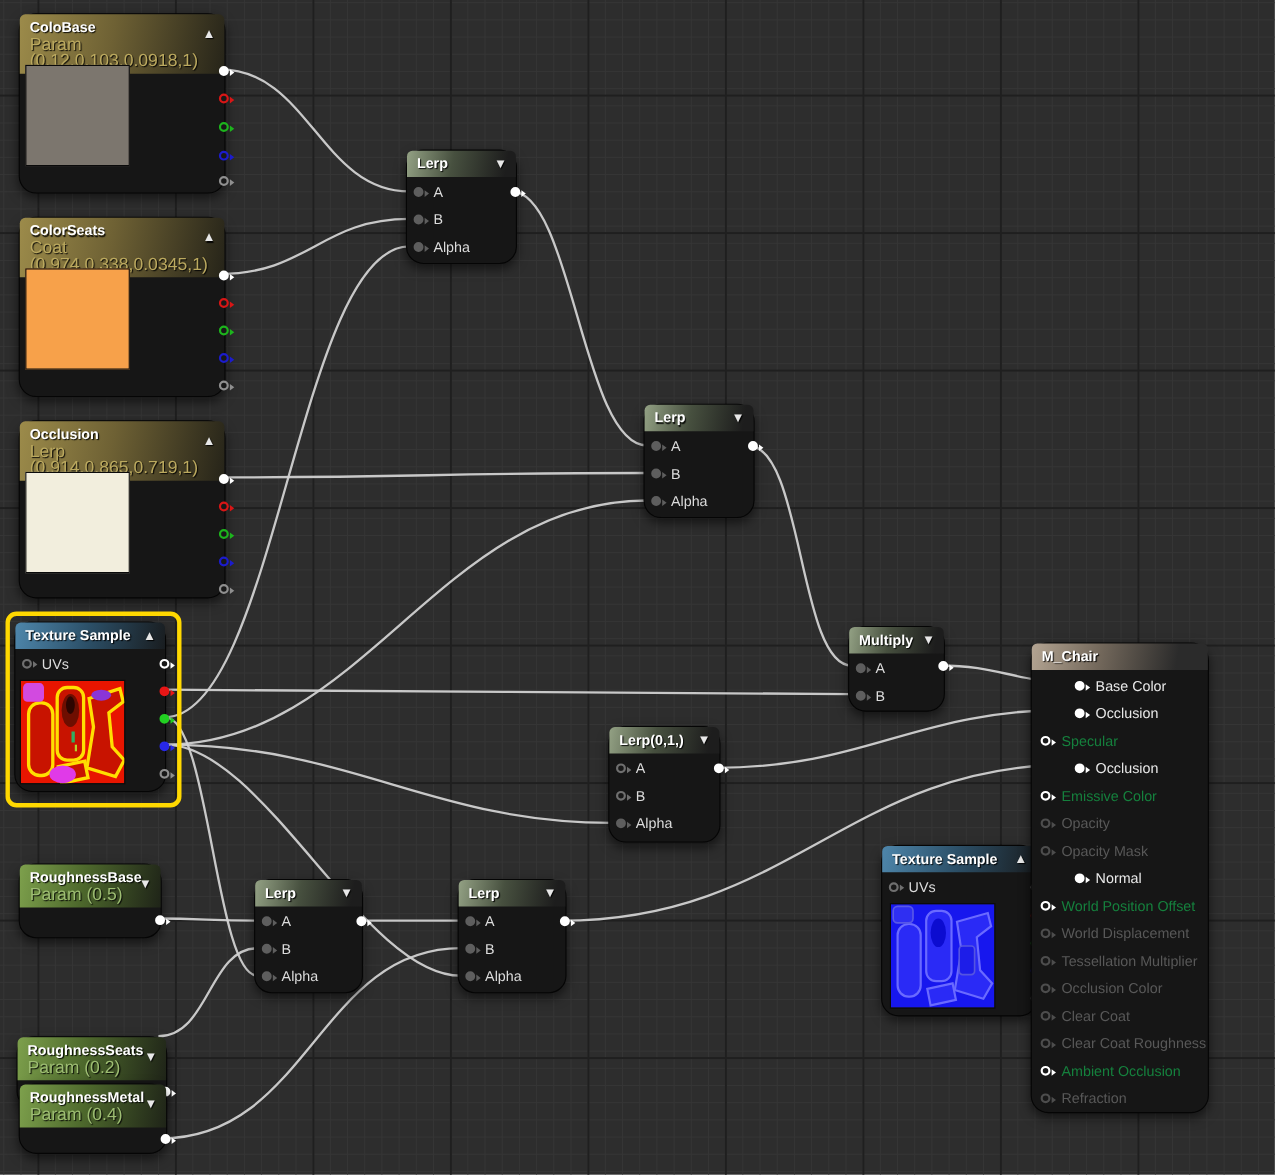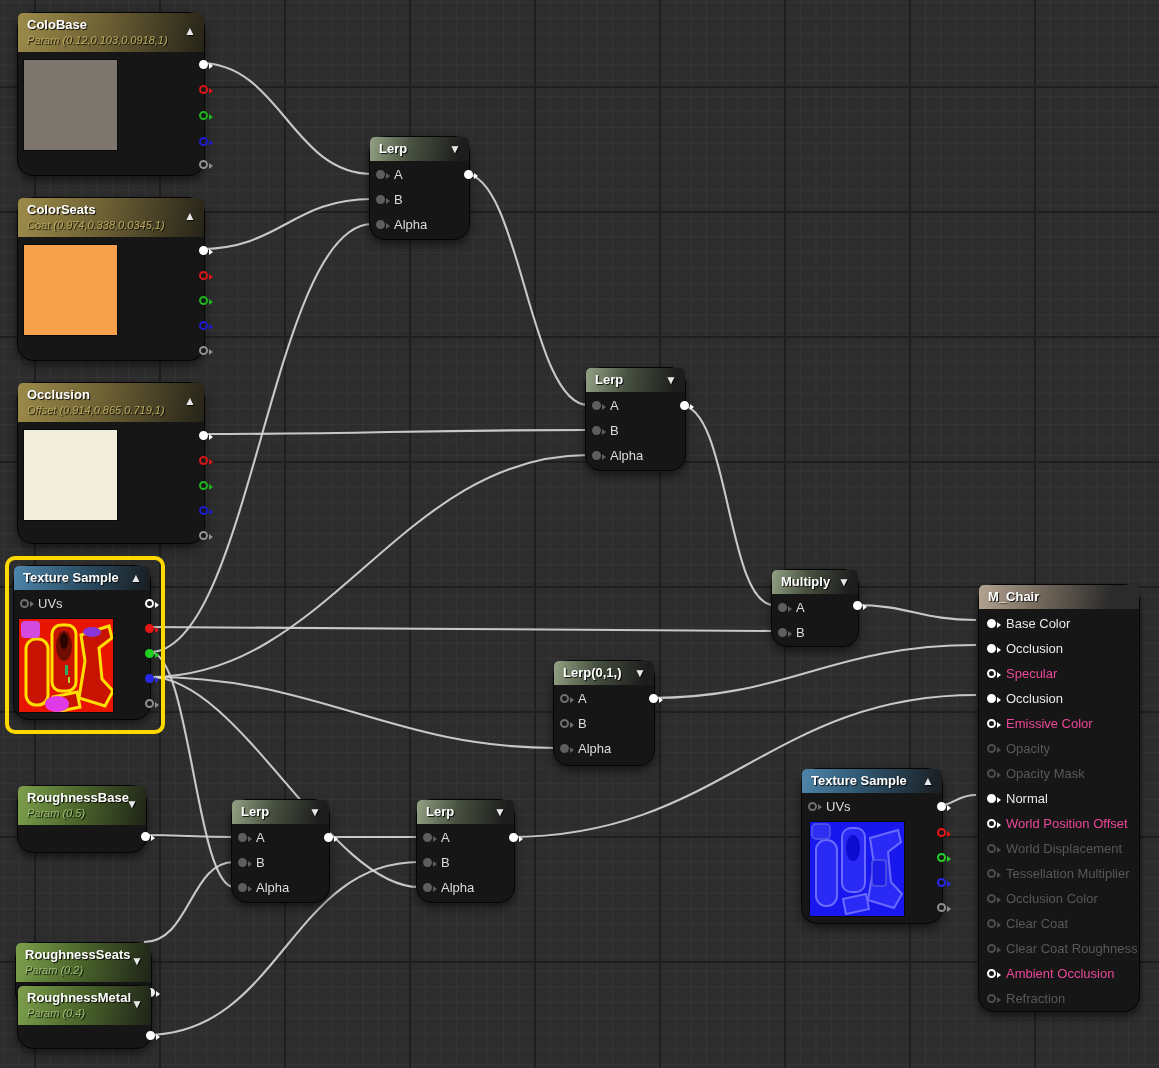--- a/index.html
+++ b/index.html
@@ -15,21 +15,21 @@
     background-size:125px 125px,125px 125px,15.625px 15.625px,15.625px 15.625px;
     background-position:0 86px,34px 0,0 2px,3px 0;
   }
   .wires{position:absolute;left:0;top:0;z-index:1;}
   .wires path{stroke:#d4d4d4;stroke-width:2.1;fill:none;opacity:.93;}
 
   .node{position:absolute;background:#161616;border:1px solid #050505;border-radius:16px;
         box-shadow:0 4px 10px rgba(0,0,0,.55);z-index:2;}
   .hdr{position:relative;border-radius:5px 5px 0 0;padding:3px 9px 4px 9px;color:#fff;
        font-weight:bold;font-size:13px;text-shadow:1px 1px 1px rgba(0,0,0,.9);line-height:17px;}
-  .hdr .sub{display:block;font-weight:normal;font-style:italic;font-size:11px;line-height:15px;}
+  .hdr .sub{display:block;font-weight:normal;font-size:16px;line-height:15px;}
   .hdr.gold{background:linear-gradient(100deg,#9c8b4a 0%,#6e6134 45%,#262419 100%);}
   .hdr.gold .sub{color:#bba95f;}
   .hdr.green{background:linear-gradient(100deg,#7da04c 0%,#4d682c 45%,#1f2418 100%);}
   .hdr.green .sub{color:#9dbd72;}
   .hdr.func{background:linear-gradient(100deg,#93a184 0%,#47503f 42%,#1d1d1d 90%);}
   .hdr.tex{background:linear-gradient(100deg,#4e86ab 0%,#2c5068 48%,#191d20 100%);}
   .hdr.out{background:linear-gradient(100deg,#b3a492 0%,#74695c 38%,#2b2b2b 82%);}
   .harrow{position:absolute;right:8px;top:50%;transform:translateY(-50%);color:#e8e8e8;font-size:12px;}
   .hdr.two .harrow{top:18px;}
 
@@ -51,22 +51,22 @@
   .sw-seats{background:#f7a14a;}
   .sw-metal{background:#f2eedd;}
 
   .preview{position:absolute;border:1px solid #0a0a0a;}
 
   .sel-border{position:absolute;left:5px;top:556px;width:152px;height:170px;
       border:4px solid #ffd800;border-radius:10px;z-index:3;pointer-events:none;}
 
   .mrow{height:25px;display:flex;align-items:center;gap:10px;padding-left:8px;font-size:13px;}
   .mrow .pin{position:relative;flex:0 0 auto;}
-  .mrow.connected{color:#e8e8e8;} .mrow.connected .pin{--c:#ffffff;background:#fff;}
-  .mrow.enabled{color:#ec4899;}   .mrow.enabled .pin{--c:#ffffff;}
+  .mrow.connected{color:#e8e8e8;margin-left:31px;} .mrow.connected .pin{--c:#ffffff;background:#fff;}
+  .mrow.enabled{color:#15803d;}   .mrow.enabled .pin{--c:#ffffff;}
   .mrow.disabled{color:#585858;}  .mrow.disabled .pin{--c:#4d4d4d;}
 </style>
 </head>
 <body>
 
 <div id="canvas">
 
   <svg class="wires" width="1159" height="1068">
     <path d="M200,63 C280,63 292,174 372,174"></path>
     <path d="M200,249 C280,249 292,199 372,199"></path>
@@ -113,21 +113,21 @@
     <span class="pin pout filled" style="--c:#ffffff;top:48px;"></span>
     <span class="pin pout" style="--c:#d81616;top:73px;"></span>
     <span class="pin pout" style="--c:#1db41d;top:98px;"></span>
     <span class="pin pout" style="--c:#1c1ccc;top:123px;"></span>
     <span class="pin pout" style="--c:#8f8f8f;top:148px;"></span>
   </div>
 
   <div class="node" style="left:17px;top:382px;width:186px;height:160px;">
     <div class="hdr gold two">
       <span>Occlusion</span>
-      <span class="sub">Offset (0.914,0.865,0.719,1)</span>
+      <span class="sub">Lerp (0.914,0.865,0.719,1)</span>
       <span class="harrow">▲</span>
     </div>
     <div class="swatch sw-metal" style="left:5px;top:46px;width:93px;height:90px;"></div>
     <span class="pin pout filled" style="--c:#ffffff;top:48px;"></span>
     <span class="pin pout" style="--c:#d81616;top:73px;"></span>
     <span class="pin pout" style="--c:#1db41d;top:98px;"></span>
     <span class="pin pout" style="--c:#1c1ccc;top:123px;"></span>
     <span class="pin pout" style="--c:#8f8f8f;top:148px;"></span>
   </div>
 
@@ -337,21 +337,21 @@
       <rect x="2" y="2" width="18" height="15" rx="4" fill="#2f2ff2" stroke="#5858e8" stroke-width="1.5"></rect>
       <rect x="62" y="38" width="14" height="26" rx="3" fill="#1d1de8" stroke="#5555e0" stroke-width="1.5"></rect>
     </svg>
     <span class="pin pout filled" style="--c:#ffffff;top:33px;"></span>
     <span class="pin pout" style="--c:#e81616;top:59px;"></span>
     <span class="pin pout" style="--c:#22d022;top:84px;"></span>
     <span class="pin pout" style="--c:#2828e8;top:109px;"></span>
     <span class="pin pout" style="--c:#8f8f8f;top:134px;"></span>
   </div>
 
-  <div class="node" style="left:978px;top:584px;width:160px;height:426px;">
+  <div class="node" style="left:937px;top:584px;width:160px;height:426px;">
     <div class="hdr out">
       <span>M_Chair</span>
     </div>
     <div style="padding-top:2px;">
       <div class="mrow connected">
           <span class="pin"></span>
           <span>Base Color</span>
         </div>
       <div class="mrow connected">
           <span class="pin"></span>

